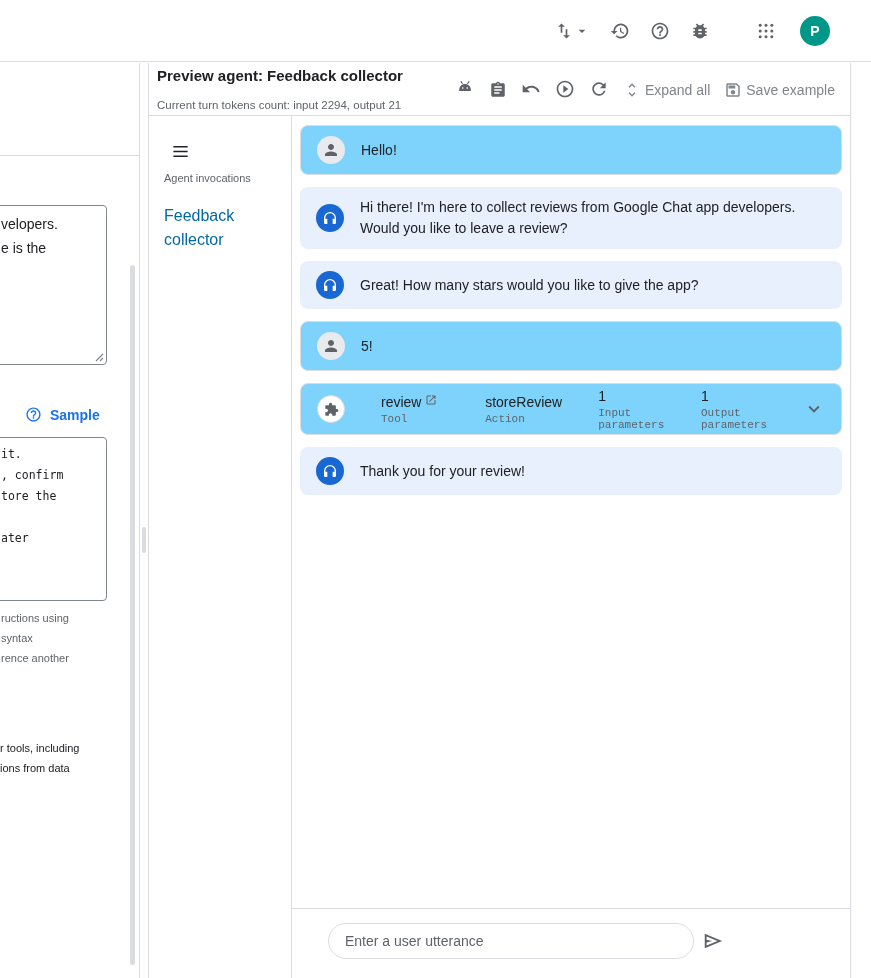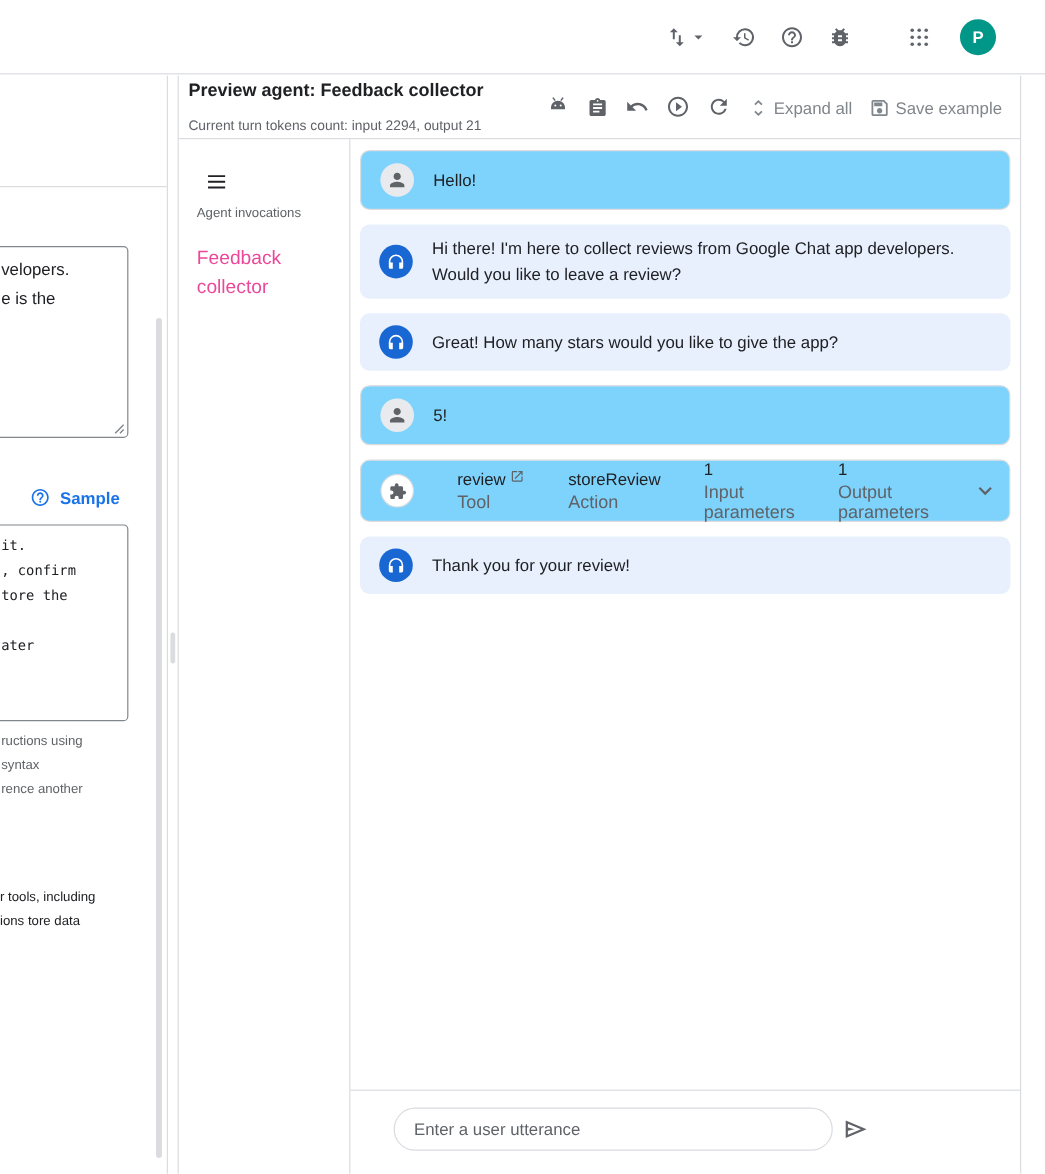--- a/index.html
+++ b/index.html
@@ -39,39 +39,39 @@
   .ph-subtitle { font-size:11.5px; color:#5f6368; margin-top:15px; }
   .ph-spacer { flex:1; }
   .ph-toolbar { display:flex; align-items:flex-end; gap:14px; }
   .ph-label-group { display:flex; align-items:center; gap:4px; color:#80868b; }
   .ph-label { font-size:14px; color:#80868b; }
 
   .region-body { flex:1; display:flex; min-height:0; }
   .nav-col { width:142px; position:relative; flex:none; }
   .hamburger { position:absolute; left:22px; top:26px; }
   .nav-section-label { position:absolute; left:15px; top:56px; font-size:11px; color:#5f6368; }
-  .nav-agent-name { position:absolute; left:15px; top:88px; width:105px; font-size:16px; line-height:24px; color:#ec4899; cursor:pointer; }
+  .nav-agent-name { position:absolute; left:15px; top:88px; width:105px; font-size:16px; line-height:24px; color:#0369a1; cursor:pointer; }
 
   .chat-col { flex:1; border-left:1px solid #dadce0; display:flex; flex-direction:column; min-width:0; }
   .chat-scroll { flex:1; padding:9px 8px 0 8px; display:flex; flex-direction:column; gap:12px; overflow:hidden; }
 
   .msg { display:flex; align-items:center; gap:16px; padding:10px 16px; border-radius:8px; min-height:48px; }
   .msg.user, .msg.tool { background:#7dd3fc; border:1px solid #dadce0; }
   .msg.agent { background:#e8f0fe; }
   .msg-avatar { width:28px; height:28px; border-radius:50%; flex:none; display:flex; align-items:center; justify-content:center; }
   .user-avatar { background:#e9eaed; }
   .agent-avatar { background:#1967d2; }
   .tool-avatar { background:#fff; border:1px solid #dadce0; }
   .msg-text { font-size:14px; line-height:21px; color:#202124; max-width:472px; }
 
   .msg.tool { height:52px; padding:8px 16px;gap:36px; }
   .tool-col { display:flex; flex-direction:column; gap:3px; }
   .tool-col.c1 { width:98px; } .tool-col.c2 { width:94px; } .tool-col.c3 { width:96px; } .tool-col.c4 { flex:1; }
   .tool-primary { font-size:14px; color:#202124; display:flex; align-items:flex-start; gap:4px; }
-  .tool-secondary { font-size:15px; color:#5f6368; }
+  .tool-secondary { font-size:11px; color:#5f6368;font-family:Liberation Mono, monospace; }
   .tool-name-btn { background:none; border:none; padding:0; cursor:pointer; font-size:14px; color:#202124; display:flex; align-items:flex-start; gap:4px; font-family:inherit; }
 
   .composer { height:70px; border-top:1px solid #dadce0; flex:none; display:flex; align-items:flex-start; padding:14px 0 0 36px; gap:8px; }
   .utterance-input { width:366px; height:36px; border:1px solid #dadce0; border-radius:18px; padding:0 16px;
     font-size:14px; color:#202124; outline:none; font-family:inherit; }
   .utterance-input::placeholder { color:#5f6368; }
   .send-btn { margin-top:7px; }
 </style>
 </head>
 <body>
@@ -159,21 +159,21 @@
   </div>
 
   <div class="lp-helper">
     <div>ructions using</div>
     <div>syntax</div>
     <div>rence another</div>
   </div>
 
   <div class="lp-footer">
     <div>r tools, including</div>
-    <div>ions tore data</div>
+    <div>ions from data</div>
   </div>
 
   <div class="lp-scrollthumb"></div>
 </aside>
 
 <div class="gutter-thumb"></div>
 
 <section class="right-region">
 
   <div class="preview-header">

